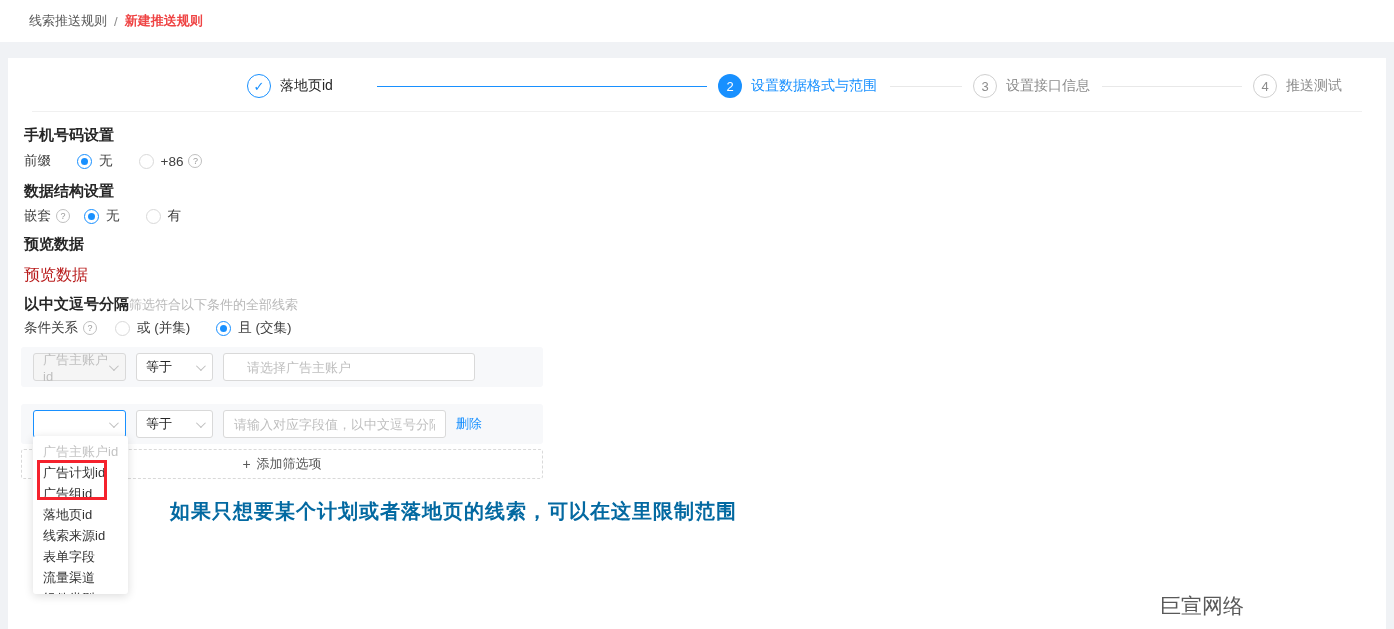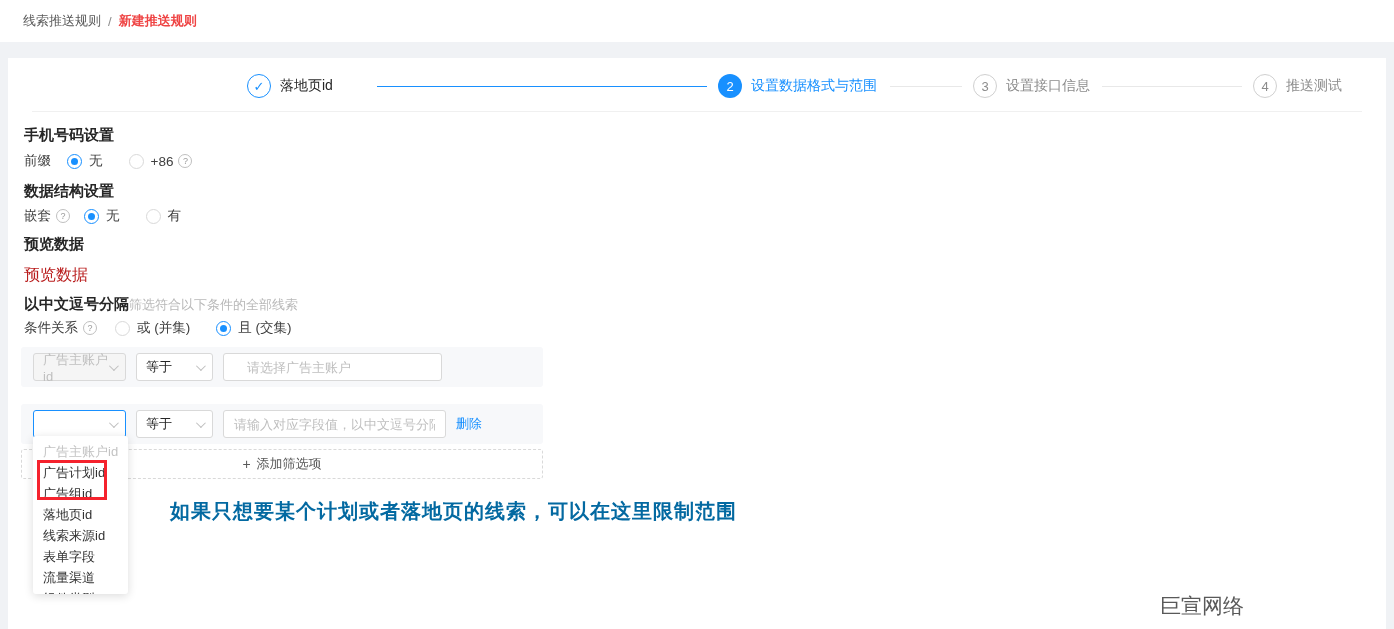--- a/index.html
+++ b/index.html
@@ -1,21 +1,21 @@
 <!DOCTYPE html>
 <html><head>
 <meta charset="utf-8">
 <style>
   * { margin:0; padding:0; box-sizing:border-box; }
   html,body { background:#f0f2f5; font-family:"Liberation Sans","DejaVu Sans",sans-serif; }
   .screen { position:relative; width:1394px; height:629px; background:#f0f2f5; overflow:hidden; }
 
   
   .topbar { position:absolute; top:0; left:0; width:1394px; height:42px; background:#fff;
-            display:flex; align-items:center; padding-left:23px; font-size:13px; }
+            display:flex; align-items:center; padding-left:29px; font-size:13px; }
   .crumb-parent { color:#595959; }
   .crumb-sep { color:#8c8c8c; margin:0 7px; }
   .crumb-current { color:#ef4444; font-weight:bold; }
 
   
   .card { position:absolute; left:8px; top:58px; width:1378px; height:571px; background:#fff; }
 
   
   .stepper { position:absolute; top:16px; left:0; right:0; height:30px; }
   .step { position:absolute; top:0; display:flex; align-items:center; }
@@ -31,21 +31,21 @@
   .connector { position:absolute; top:12px; height:1px; }
   .connector.blue { background:#1890ff; }
   .connector.gray { background:#e8e8e8; }
 
   .divider { position:absolute; top:53px; left:24px; right:24px; height:1px; background:#f0f0f0; }
 
   .sec-title { position:absolute; left:16px; font-size:15px; font-weight:bold; color:#262626; white-space:nowrap; }
   .sec-hint { font-weight:normal; font-size:13px; color:#b8b8b8; margin-left:0; }
   .form-row { position:absolute; left:16px; display:flex; align-items:center; font-size:13.5px;
               color:#404040; white-space:nowrap; }
-  .row-label { margin-right:16px; }
+  .row-label { margin-right:26px; }
 
   
   .radio { display:flex; align-items:center; margin-right:26px; cursor:pointer; }
   .radio-circle { width:15px; height:15px; border-radius:50%; border:1px solid #d9d9d9;
                   background:#fff; margin-right:7px; position:relative; flex:none; }
   .radio.checked .radio-circle { border-color:#1890ff; }
   .radio.checked .radio-circle::after { content:""; position:absolute; left:3px; top:3px;
                   width:7px; height:7px; border-radius:50%; background:#1890ff; }
 
   .help-icon { width:14px; height:14px; border-radius:50%; border:1px solid #bfbfbf; color:#9a9a9a;
@@ -62,21 +62,21 @@
   .sel.disabled { background:#f5f5f5; color:#bfbfbf; cursor:not-allowed; }
   .sel.focused { border-color:#1890ff; }
   .sel-field { width:93px; }
   .sel-op { width:77px; }
   .chevron-down { width:7px; height:7px; border-right:1.5px solid #bfbfbf;
                   border-bottom:1.5px solid #bfbfbf; transform:rotate(45deg) translateY(-2px); flex:none; }
   .txt-input { height:28px; border:1px solid #d9d9d9; border-radius:3px; background:#fff;
                font-size:13px; color:#262626; padding:0 10px; margin-right:10px;
                font-family:"Liberation Sans","DejaVu Sans",sans-serif; }
   .txt-input::placeholder { color:#bfbfbf; }
-  .input-wide { width:219px;padding-left:23px; }
+  .input-wide { width:252px;padding-left:23px; }
   .input-narrow { width:223px; }
   .delete-link { color:#1890ff; font-size:13px; cursor:pointer; }
 
   .add-btn { position:absolute; left:13px; width:522px; height:30px; border:1px dashed #d9d9d9;
              border-radius:3px; background:#fff; display:flex; align-items:center; justify-content:center;
              font-size:13px; color:#595959; cursor:pointer; }
   .plus-glyph { margin-right:6px; font-size:14px; color:#595959; }
 
   
   .dropdown-panel { position:absolute; left:25px; top:378px; width:95px; height:158px; background:#fff;

